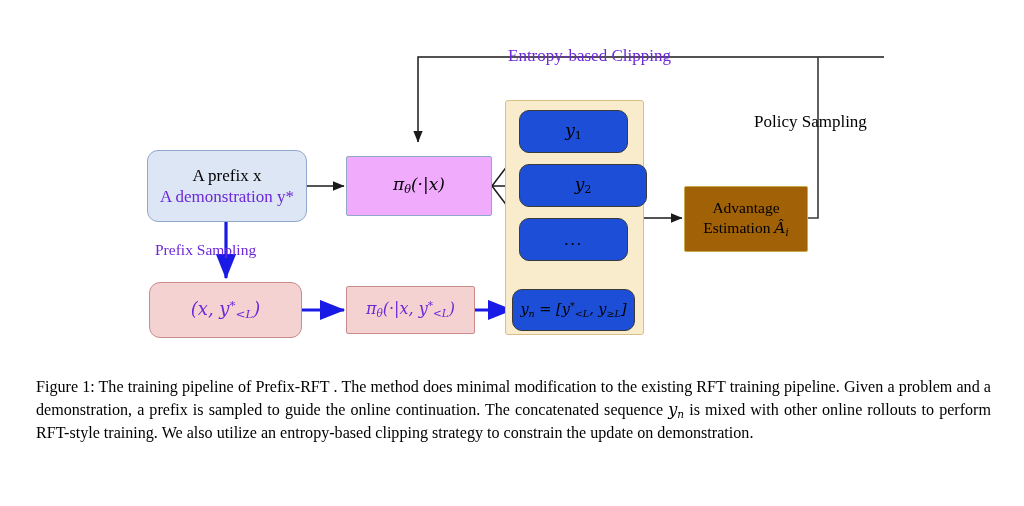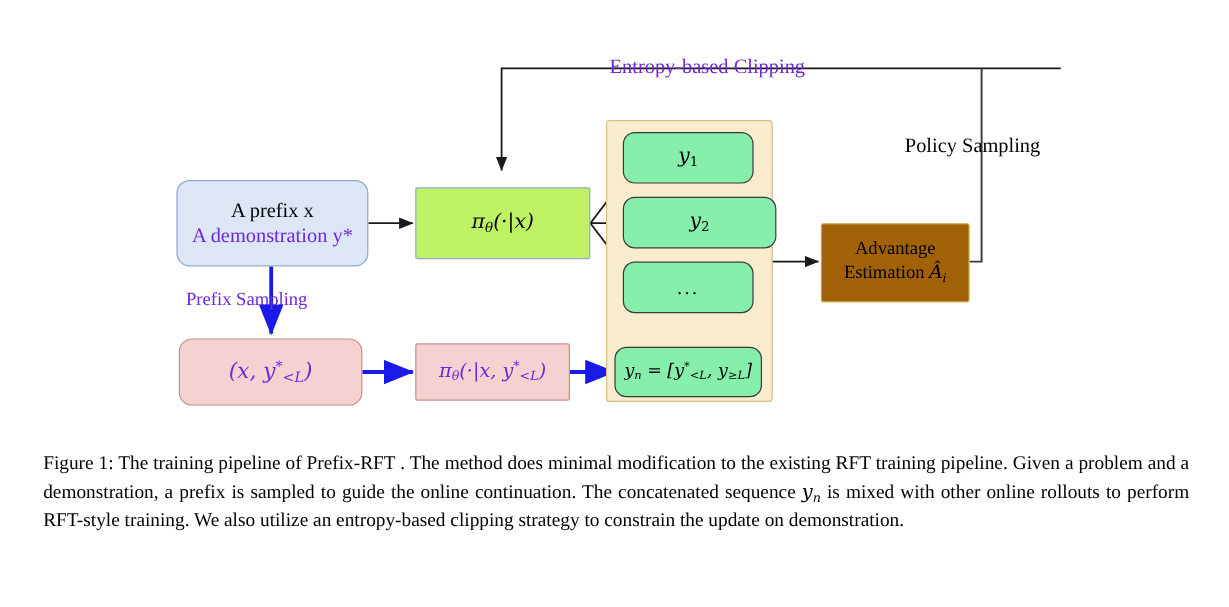--- a/index.html
+++ b/index.html
@@ -36,42 +36,42 @@
     justify-content: center;
     text-align: center;
     line-height: 1.25;
   }
   .box-input {
     background: #dce6f5;
     border: 1.4px solid #8fa8cc;
     border-radius: 11px;
   }
   .box-policy {
-    background: #bef264;
+    background: #f0abfc;
     border: 1.4px solid #8fa8cc;
     border-radius: 2px;
   }
   .box-prefix {
     background: #f5d2d2;
     border: 1.4px solid #c98d8d;
     border-radius: 11px;
   }
   .box-prefix-policy {
     background: #f5d2d2;
     border: 1.4px solid #c98d8d;
     border-radius: 2px;
   }
   .panel-rollouts {
     position: absolute;
     background: #f8eccc;
     border: 1.2px solid #d9bf87;
     border-radius: 3px;
   }
   .box-rollout {
-    background: #86efac;
+    background: #1d4ed8;
     border: 1.6px solid #3a3a3a;
     border-radius: 10px;
   }
   .box-advantage {
     background: #a16207;
     border: 1.2px solid #c9a84c;
     border-radius: 2px;
   }
   .txt-black { color: #000000; }
   .txt-blue  { color: #6d28d9; }

